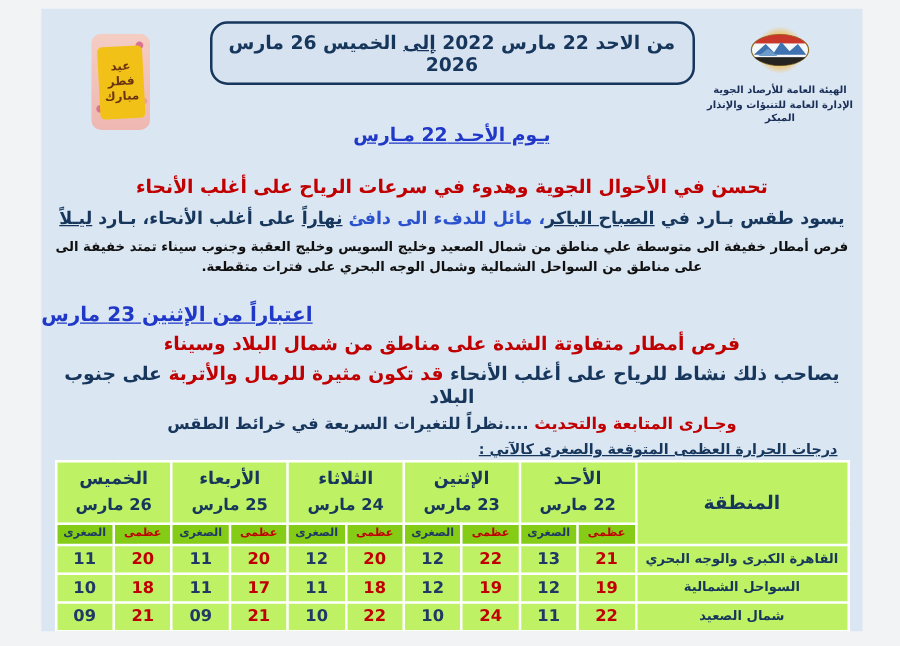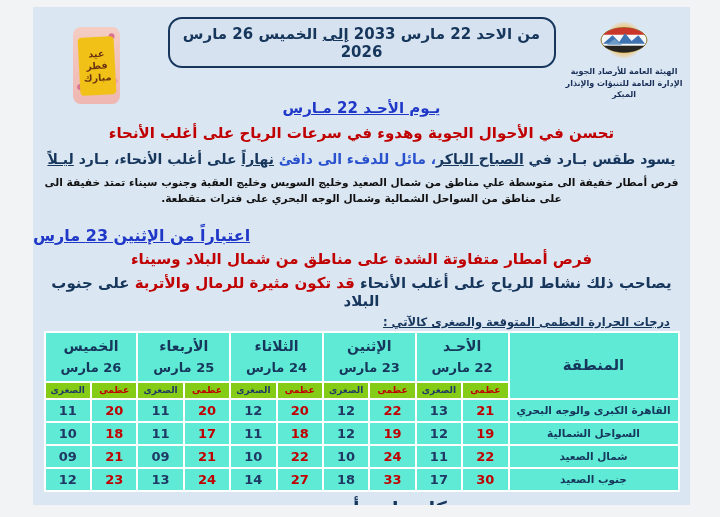--- a/index.html
+++ b/index.html
@@ -35,38 +35,38 @@
   }
   .eid-inner{
     width:36px;height:58px;background:#f2c118;border-radius:4px;
     color:#6b3410;font-size:9.5px;font-weight:bold;line-height:1.25;
     display:flex;align-items:center;justify-content:center;text-align:center;
     transform:rotate(-3deg);
   }
   .logo-wrap{position:absolute;top:2px;left:527px;width:128px;text-align:center;}
   
   .day-heading{text-align:center;color:#2038c8;font-size:15px;font-weight:bold;text-decoration:underline;margin-top:0px;}
-  .red-headline{text-align:center;color:#c00000;font-size:15px;font-weight:bold;margin-top:7px;}
+  .red-headline{text-align:center;color:#c00000;font-size:15px;font-weight:bold;margin-top:23px;}
   .detail-line{text-align:center;font-size:14px;font-weight:bold;color:#16365c;margin-top:9px;white-space:pre-wrap;}
   .detail-line .blue{color:#2a52cc;}
   .u{text-decoration:underline;}
   .rain-note{text-align:center;font-size:10.6px;font-weight:bold;color:#101010;margin:8px auto 0;width:97%;line-height:1.5;}
   .monday-heading{text-align:left;color:#2038c8;font-size:16px;font-weight:bold;text-decoration:underline;margin-top:19px;}
   .mixed-line{text-align:center;font-size:15px;font-weight:bold;color:#16365c;margin-top:6px;white-space:pre-wrap;}
   .mixed-line .red{color:#c00000;}
   .followup-line{text-align:center;font-size:13px;font-weight:bold;color:#16365c;margin-top:6px;white-space:pre-wrap;}
   .followup-line .red{color:#c00000;}
   
   .table-caption{
     font-size:11.5px;font-weight:bold;color:#16365c;text-decoration:underline;
     text-align:right;padding:5px 20px 2px 0;
   }
   table.temps{border-collapse:collapse;margin:0 auto;width:636px;table-layout:fixed;}
   table.temps th, table.temps td{
-    border:2px solid #ffffff;background:#5eead4;color:#16365c;
+    border:2px solid #ffffff;background:#bef264;color:#16365c;
     font-weight:bold;padding:0;text-align:center;vertical-align:middle;
   }
   th.region-head{background:#b9cfe6;font-size:15px;width:168px;}
   th.day-cell{background:#b9cfe6;height:48px;}
   .day-name{font-size:14px;line-height:1.1;}
   .day-date{font-size:13px;margin-top:7px;line-height:1;}
   tr.sub-row th{height:15px;font-size:9px;background:#84cc16;}
   tr.sub-row th.max{color:#c00000;}
   tr.sub-row th.min{color:#1f3864;}
   td.temp{height:21px;font-size:13px;}
@@ -81,21 +81,21 @@
 
 <div class="poster">
 
   <div class="header">
 
     <div class="eid-card">
       <div class="eid-inner">عيد فطر مبارك</div>
     </div>
 
     <div class="title-box">
-      <div class="box-date"><span>من الاحد 22 مارس 2033 </span><span class="u">إلى</span><span> الخميس 26 مارس 2026</span></div>
+      <div class="box-date"><span>من الاحد 22 مارس 2022 </span><span class="u">إلى</span><span> الخميس 26 مارس 2026</span></div>
     </div>
 
     <div class="logo-wrap">
       <svg viewBox="0 0 64 44" width="64" height="42">
         <defs>
           <radialGradient id="glow" cx="50%" cy="50%" r="50%">
             <stop offset="0%" stop-color="#f6b63a"></stop>
             <stop offset="55%" stop-color="#f6b63a" stop-opacity="0.9"></stop>
             <stop offset="100%" stop-color="#f6b63a" stop-opacity="0"></stop>
           </radialGradient>
@@ -118,20 +118,21 @@
   </div>
 
   <div class="day-heading">يـوم الأحـد 22 مـارس</div>
   <div class="red-headline">تحسن في الأحوال الجوية وهدوء في سرعات الرياح على أغلب الأنحاء</div>
   <div class="detail-line"><span>يسود طقس بـارد في </span><span class="u">الصباح الباكر</span><span class="blue">، مائل للدفء الى دافئ </span><span class="u">نهاراً</span><span> على أغلب الأنحاء، بـارد </span><span class="u">ليـلاً</span></div>
   <div class="rain-note">فرص أمطار خفيفة الى متوسطة علي مناطق من شمال الصعيد وخليج السويس وخليج العقبة وجنوب سيناء تمتد خفيفة الى على مناطق من السواحل الشمالية وشمال الوجه البحري على فترات متقطعة.</div>
 
   <div class="monday-heading">اعتباراً من الإثنين 23 مارس</div>
   <div class="red-headline" style="margin-top:5px;">فرص أمطار متفاوتة الشدة على مناطق من شمال البلاد وسيناء</div>
   <div class="mixed-line"><span>يصاحب ذلك نشاط للرياح على أغلب الأنحاء </span><span class="red">قد تكون مثيرة للرمال والأتربة </span><span>على جنوب البلاد</span></div>
+  <div class="followup-line"><span class="red">وجـارى المتابعة والتحديث </span><span>....نظراً للتغيرات السريعة في خرائط الطقس</span></div>
 
   <div class="table-caption">درجات الحرارة العظمى المتوقعة والصغرى كالآتي :</div>
   <table class="temps" dir="rtl">
     <thead>
       <tr id="row-days">
         <th class="region-head" rowspan="2">المنطقة</th>
       <th colspan="2" class="day-cell">
             <div class="day-name">الأحـد</div>
             <div class="day-date">22 مارس</div>
           </th>

